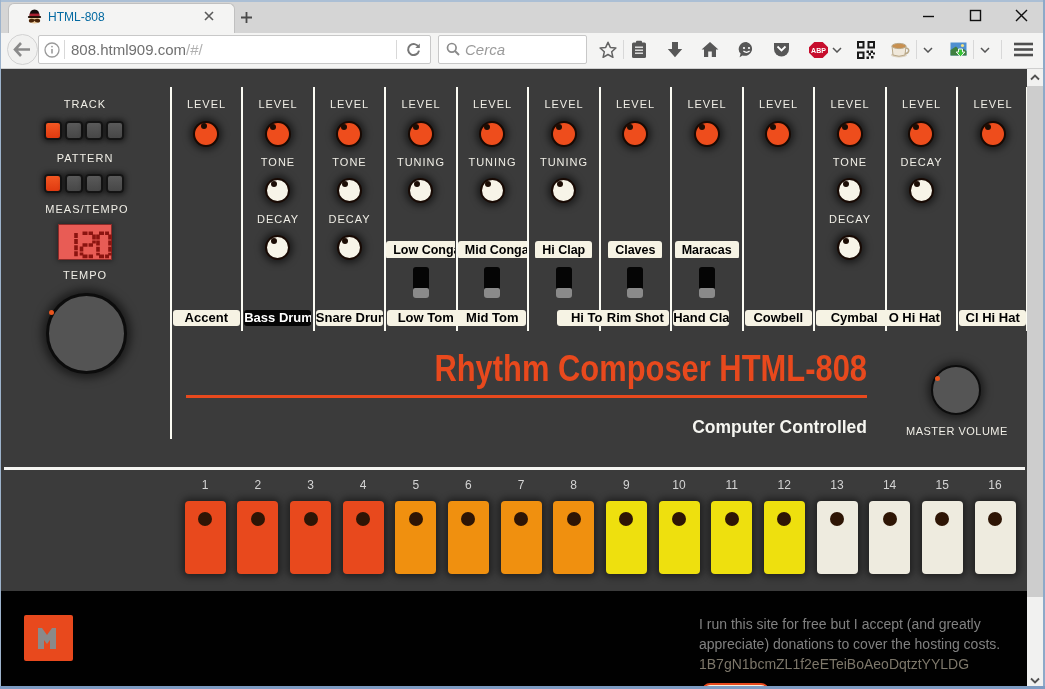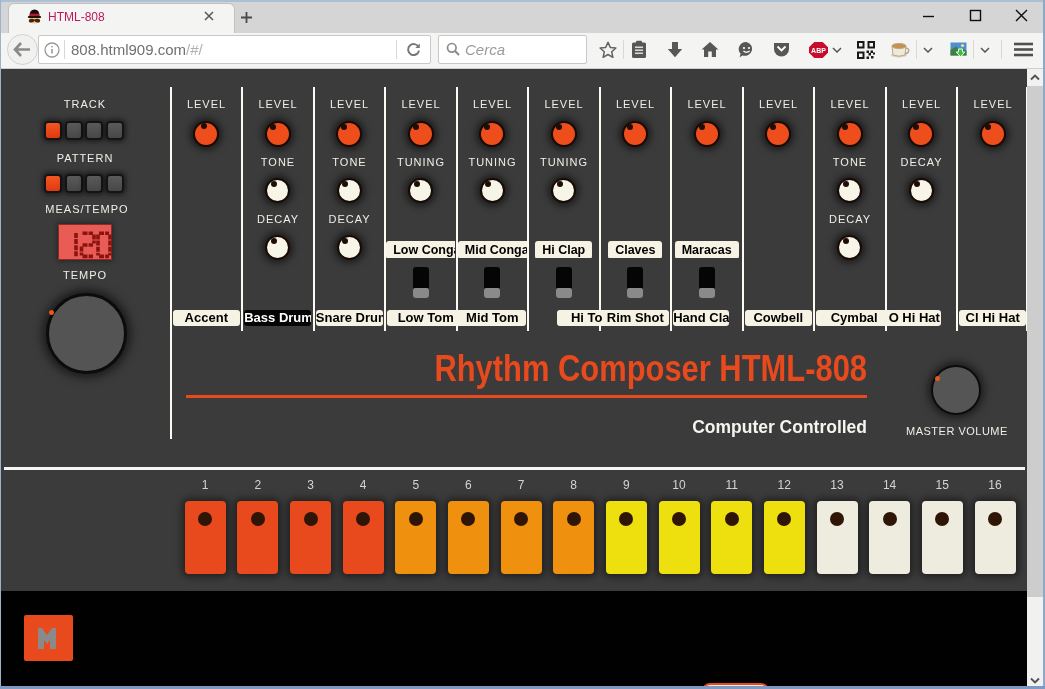--- a/index.html
+++ b/index.html
@@ -226,20 +226,21 @@
 <div class="stepnum" style="left:973.5px;top:409.0px">16</div>
 <div class="stepbtn" style="left:973.5px;top:431.5px;background:#eeebdf"></div>
 <div class="stepdot" style="left:987.0px;top:443.0px"></div>
 
   <div id="footer" style="left:0;top:522px;width:1026px;height:98px;background:#010101">
     <div style="left:23px;top:24px;width:49px;height:46px;background:#e8491d;border-radius:2px">
       <svg width="49" height="46">
         <path d="M14 34 V13 h4 l5 7 5-7 h4 v21 h-6 v-9 l-3 4 -3-4 v9 z" fill="#8a8a8a"></path>
       </svg>
     </div>
+    <div style="left:698px;top:23px;width:320px;font-size:14px;line-height:20px;color:#818181">I run this site for free but I accept (and greatly appreciate) donations to cover the hosting costs.<br><span style="color:#7d776a">1B7gN1bcmZL1f2eETeiBoAeoDqtztYYLDG</span></div>
     <div style="left:701px;top:92px;width:67px;height:10px;background:#f6f0dc;border:2px solid #e8491d;border-radius:8px 8px 0 0"></div>
   </div>
 </div>
 
 <div class="abs" id="scroll" style="left:1027px;top:69px;width:16px;height:620px;background:#f1f1f0">
   <div class="abs" style="left:0;top:17px;width:16px;height:511px;background:#cdcdcd"></div>
   <svg class="abs" style="left:0;top:0" width="16" height="17">
       <path d="M4 10.5 L8 6.5 L12 10.5" stroke="#505050" stroke-width="1.8" fill="none"></path>
     </svg>
   <svg class="abs" style="left:0;top:603px" width="16" height="17">
@@ -249,21 +250,21 @@
 
 <div class="abs" id="titlebar" style="left:0;top:0;width:1045px;height:33px;background:#d5d5d5;border-top:2px solid #abbfd5"></div>
 <div class="abs" id="tab" style="left:8px;top:3px;width:227px;height:30px;background:#f4f4f3;border-radius:6px 6px 0 0;border:1px solid #c0c0c0;border-bottom:none"></div>
 <svg class="abs" style="left:27px;top:8px" width="15" height="17" viewBox="0 0 15 17">
   <ellipse cx="7.5" cy="12" rx="5.6" ry="3.6" fill="#e8c89a"></ellipse>
   <path d="M2.6 8 Q2.6 1.6 7.5 1.6 Q12.4 1.6 12.4 8 Z" fill="#140a0a"></path>
   <rect x="2.6" y="5.6" width="9.8" height="2.5" fill="#a82030"></rect>
   <rect x="0.9" y="8.1" width="13.2" height="1.9" rx="0.9" fill="#241106"></rect>
   <path d="M7.5 11.6 Q4.5 9.9 2 11.8 Q1.2 14.8 4.5 14.6 Q6.8 14.4 7.5 12.8 Q8.2 14.4 10.5 14.6 Q13.8 14.8 13 11.8 Q10.5 9.9 7.5 11.6 Z" fill="#4a2408"></path>
 </svg>
-<div class="abs" style="left:48px;top:10px;font-size:12px;color:#be185d">HTML-808</div>
+<div class="abs" style="left:48px;top:10px;font-size:12px;color:#0369a1">HTML-808</div>
 <svg class="abs" style="left:203px;top:10px" width="12" height="12">
     <path d="M2 2 L10 10 M10 2 L2 10" stroke="#5a5a5a" stroke-width="1.6"></path>
   </svg>
 <svg class="abs" style="left:240px;top:11px" width="13" height="13">
     <path d="M6.5 1 V12 M1 6.5 H12" stroke="#4a4a4a" stroke-width="1.8"></path>
   </svg>
 
 <svg class="abs" style="left:918px;top:8px" width="22" height="16">
     <line x1="5" y1="8.5" x2="16" y2="8.5" stroke="#0f0f0f" stroke-width="1.4"></line>
   </svg>

